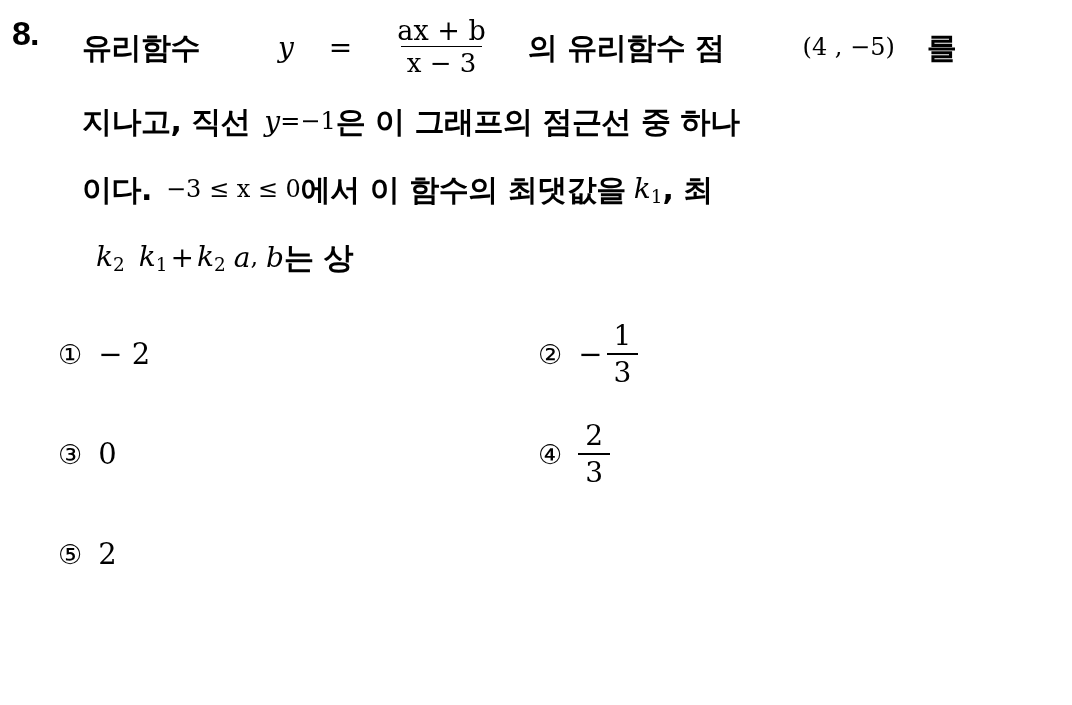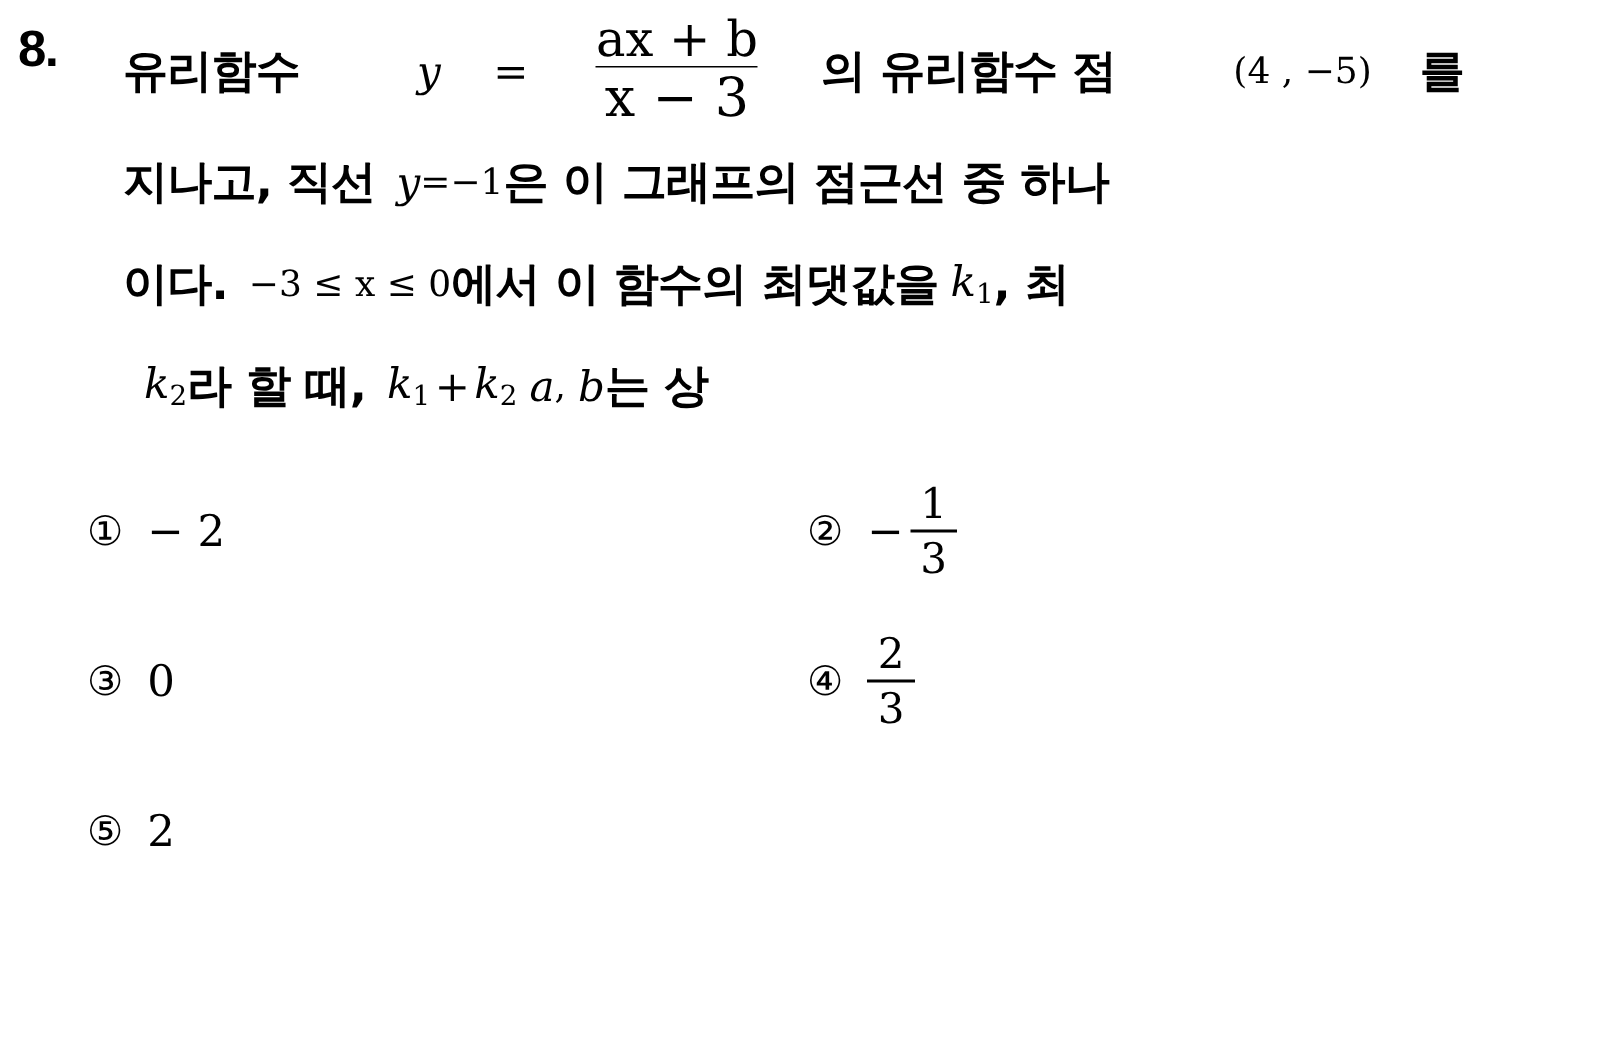--- a/index.html
+++ b/index.html
@@ -86,26 +86,26 @@
     align-items: center;
     vertical-align: middle;
     margin: 0 4px;
     font-family: "DejaVu Serif", serif;
     font-weight: normal;
     position: relative;
     top: -2px;
   }
   .frac .num {
     padding: 0 6px 2px 6px;
-    font-size: 33px;
+    font-size: 27px;
     line-height: 1;
   }
   .frac .den {
     padding: 3px 6px 0 6px;
-    font-size: 36px;
+    font-size: 26px;
     line-height: 1;
     border-top: 1.8px solid #000;
   }
 
   
   .choices {
     position: relative;
     margin-top: 44px;
     padding-left: 50px;
   }
@@ -183,21 +183,20 @@
       <span class="mathnum"><span class="mathnum">−3 ≤ x ≤ 0</span></span>
       <span class="ko">에서 이 함수의 최댓값을</span>
       <span class="sp-s"></span>
       <span class="math"><span>k</span><sub class="idx">1</sub></span>
       <span class="ko">, 최</span>
     </div>
 
     <div class="line">
       <span class="sp"></span>
       <span class="math"><span>k</span><sub class="idx">2</sub></span>
-      <span class="ko">라 할 때,</span>
       <span class="sp"></span>
       <span class="math"><span>k</span><sub class="idx">1</sub></span>
       <span class="op">+</span>
       <span class="math"><span>k</span><sub class="idx">2</sub></span>
       <span class="sp-s"></span>
       <span class="math">a</span>
       <span class="mathnum">,</span>
       <span class="sp-s"></span>
       <span class="math">b</span>
       <span class="ko">는 상</span>

